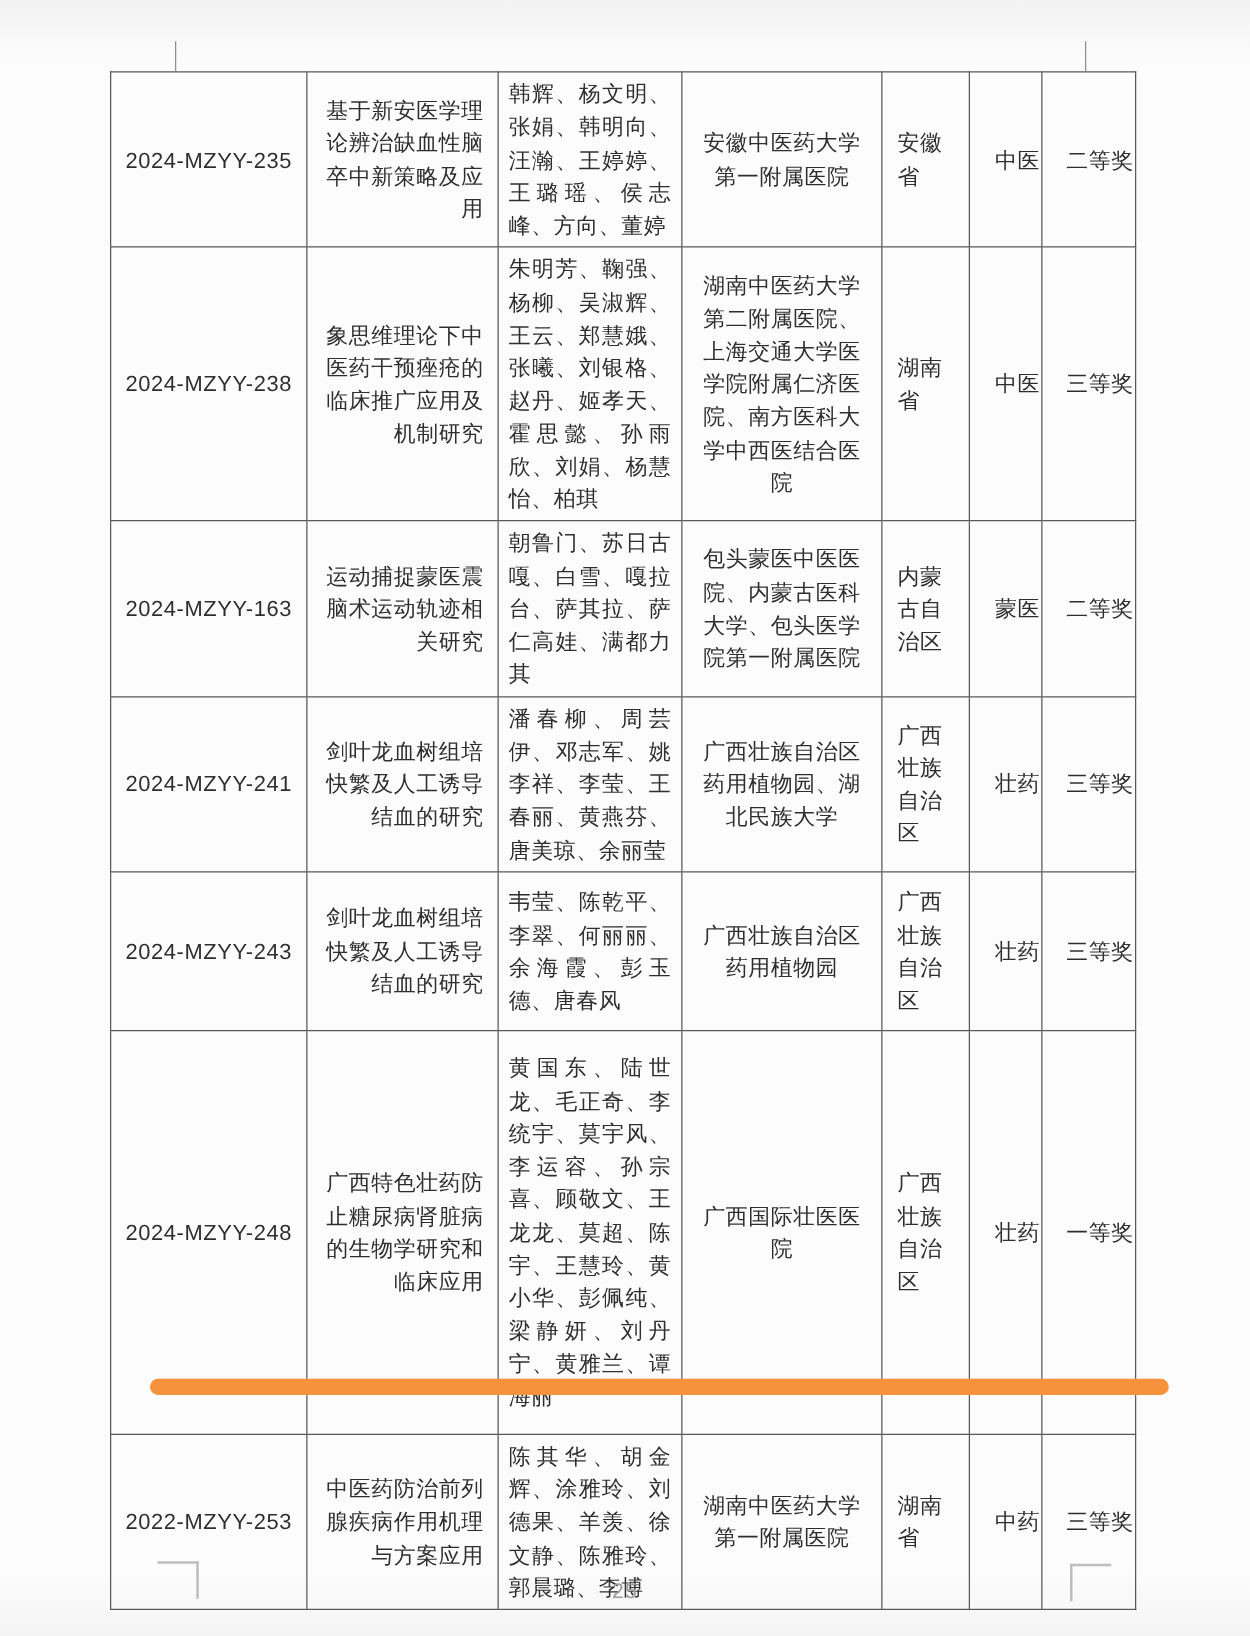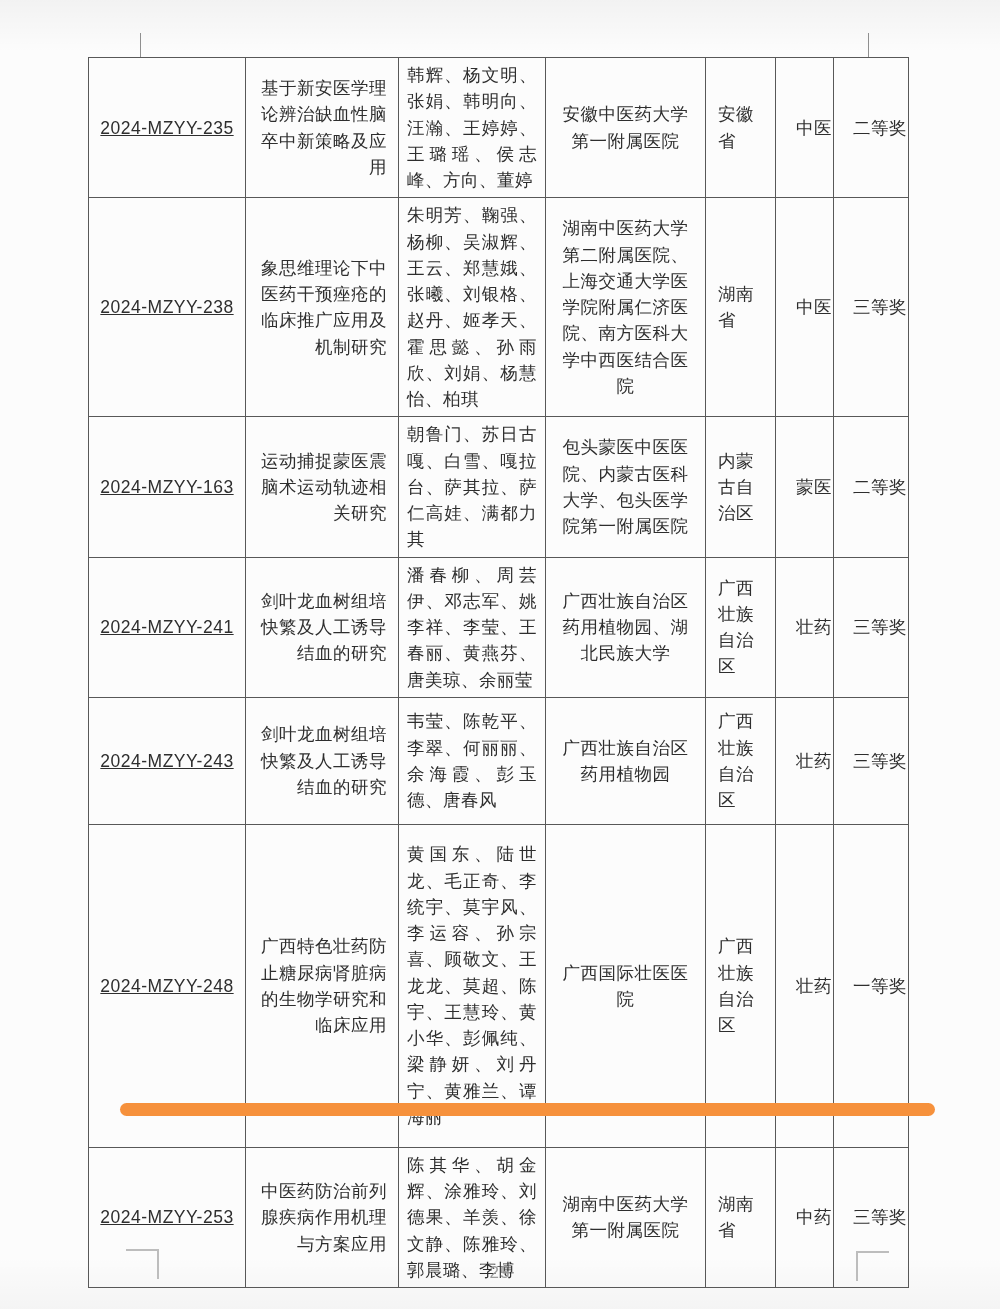--- a/index.html
+++ b/index.html
@@ -40,21 +40,20 @@
     line-height: 1.5;
     color: #2e2e2e;
     overflow: hidden;
   }
   td.c-id {
     text-align: center;
     font-size: 19px;
     letter-spacing: 0.2px;
     font-family: "Liberation Sans", sans-serif;
     color: #262626;
-    text-decoration: underline;
   }
   td.c-title {
     padding: 4px 11px 4px 13px;
     text-align: right;
   }
   td.c-people {
     padding: 4px 8px;
     text-align: justify;
     line-height: 1.32;
   }
@@ -181,21 +180,21 @@
       <tr style="height:323px">
         <td class="c-id">2024-MZYY-248</td>
         <td class="c-title">广西特色壮药防止糖尿病肾脏病的生物学研究和临床应用</td>
         <td class="c-people">黄国东、陆世龙、毛正奇、李统宇、莫宇风、李运容、孙宗喜、顾敬文、王龙龙、莫超、陈宇、王慧玲、黄小华、彭佩纯、梁静妍、刘丹宁、黄雅兰、谭海丽</td>
         <td class="c-inst">广西国际壮医医院</td>
         <td class="c-prov">广西壮族自治区</td>
         <td class="c-cat">壮药</td>
         <td class="c-award">一等奖</td>
       </tr>
       <tr style="height:130px">
-        <td class="c-id">2024-MZYY-253</td>
+        <td class="c-id">2022-MZYY-253</td>
         <td class="c-title">中医药防治前列腺疾病作用机理与方案应用</td>
         <td class="c-people">陈其华、胡金辉、涂雅玲、刘德果、羊羡、徐文静、陈雅玲、郭晨璐、李博</td>
         <td class="c-inst">湖南中医药大学第一附属医院</td>
         <td class="c-prov">湖南省</td>
         <td class="c-cat">中药</td>
         <td class="c-award">三等奖</td>
       </tr>
     </tbody>
   </table>
 

